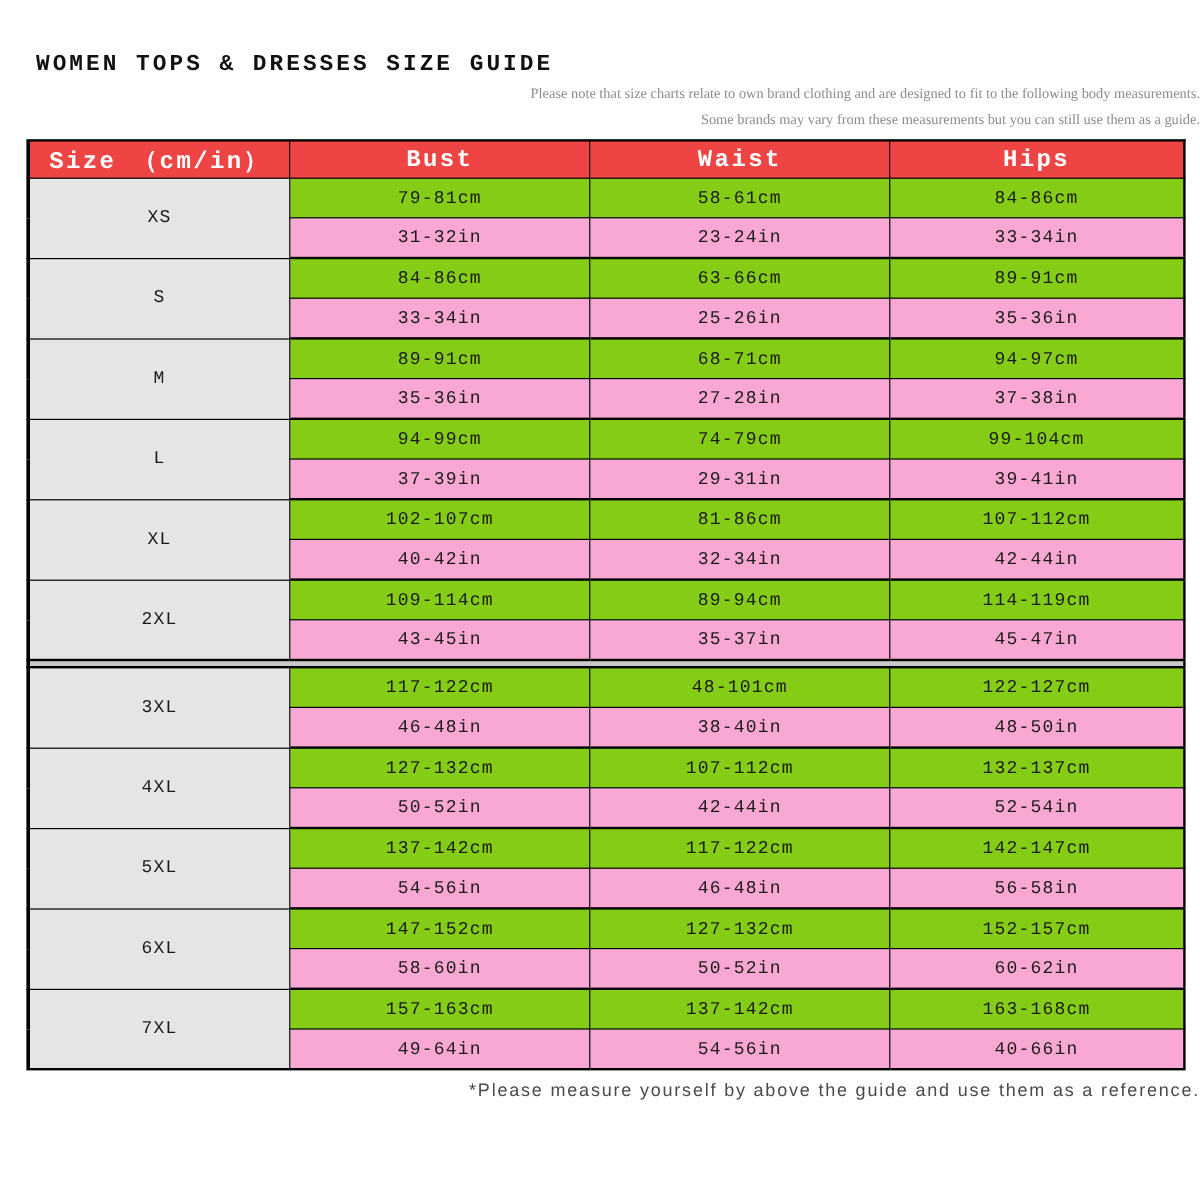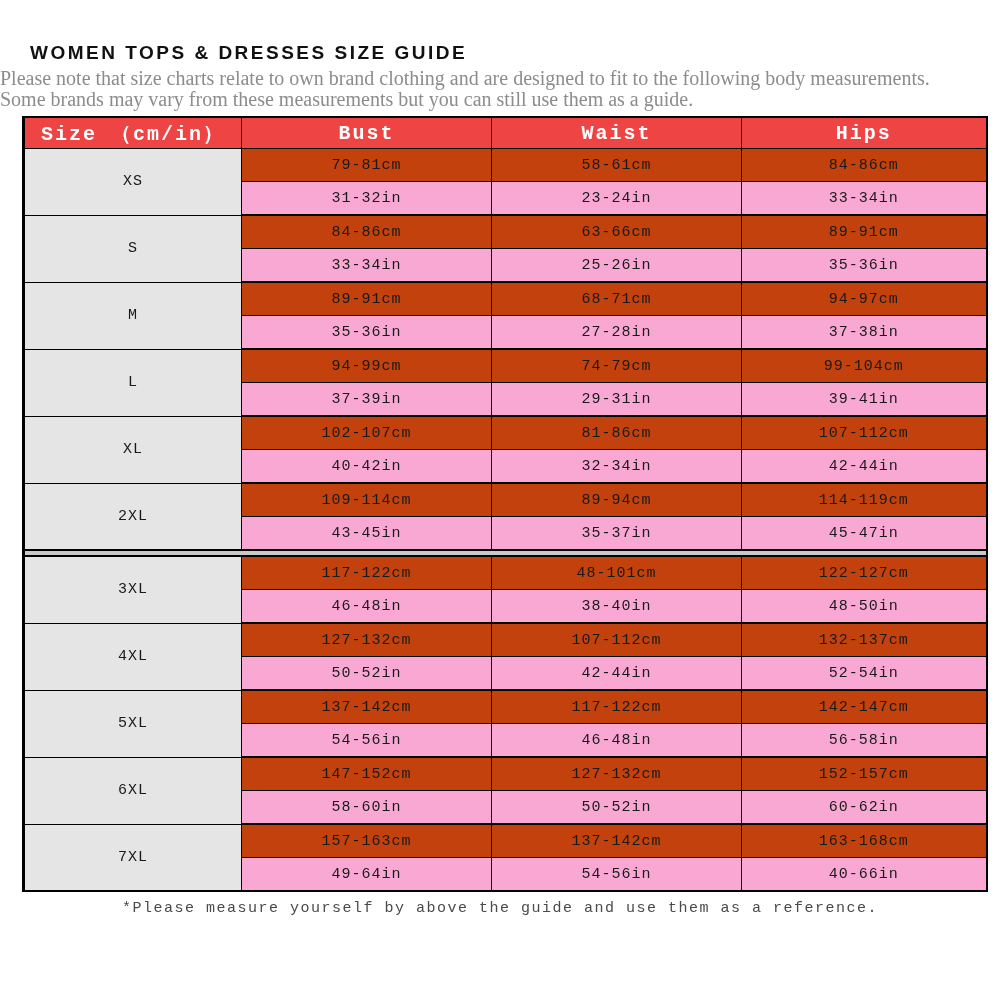--- a/index.html
+++ b/index.html
@@ -14,26 +14,26 @@
     background: #ffffff;
     overflow: hidden;
     font-family: "Liberation Mono", monospace;
   }
   .title {
     margin: 42px 0 4px 30px;
     font-size: 19px;
     font-weight: bold;
     color: #111111;
     letter-spacing: 2.5px;
-    font-family: Liberation Sans, sans-serif;
+    font-family: Liberation Mono, monospace;
   }
   .subtitle {
-    text-align: left;
+    text-align: right;
     color: #8c8c8c;
-    font-size: 20px;
+    font-size: 12px;
     line-height: 21px;
     font-family: "Liberation Serif", serif;
   }
   table.size-table {
     margin: 6px 0 0 22px;
     width: 963px;
     border-collapse: collapse;
     table-layout: fixed;
     border: 2px solid #000000;
     border-left-width: 3px;
@@ -61,41 +61,41 @@
     font-size: 15px;
     letter-spacing: 1px;
     color: #1a1a1a;
   }
   td.size-cell {
     background: #e5e5e5;
     font-size: 20px;
     letter-spacing: 1px;
   }
   tr.cm-row td.val-cell {
-    background: #c2410c;
+    background: #84cc16;
   }
   tr.in-row td.val-cell {
     background: #f9a8d4;
     border-bottom-width: 2px;
   }
   tr.separator-row td {
     height: 4px;
     background: #c9c9c9;
     border-top: 2px solid #000000;
     border-bottom: 2px solid #000000;
     padding: 0;
   }
   .notes {
     margin-top: 7px;
-    text-align: center;
+    text-align: right;
     color: #4a4a4a;
     font-size: 15px;
     line-height: 20.5px;
     letter-spacing: 1.5px;
-    font-family: Liberation Mono, monospace;
+    font-family: Liberation Sans, sans-serif;
   }
 </style>
 </head>
 <body>
 
 <div class="page">
 
   <h1 class="title">WOMEN TOPS &amp; DRESSES SIZE GUIDE</h1>
 
   <div class="subtitle">

